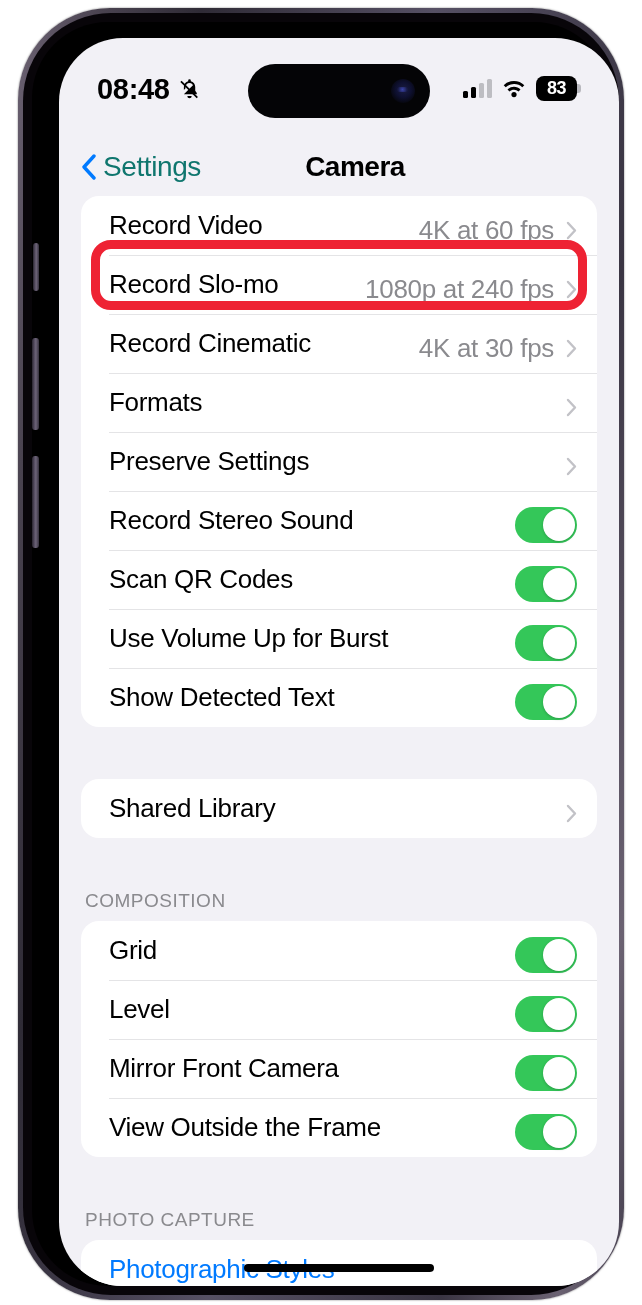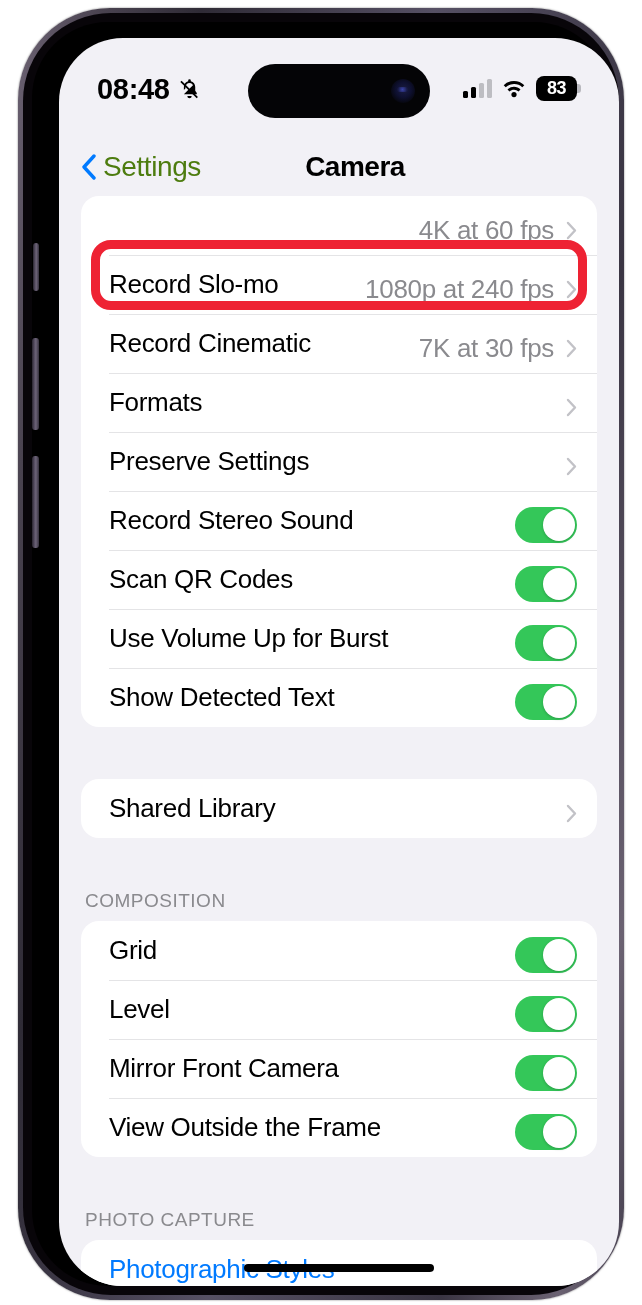--- a/index.html
+++ b/index.html
@@ -126,21 +126,21 @@
     display: flex; align-items: center;
     z-index: 4;
   }
   .nav-back {
     display: flex; align-items: center; gap: 7px;
     position: absolute; left: 22px;
     cursor: pointer;
   }
   .chev-back { width: 15px; height: 26px; }
   .nav-back-label {
-    font-size: 28px; color: #4d7c0f; letter-spacing: -.4px;
+    font-size: 28px; color: #0f766e; letter-spacing: -.4px;
   }
   .nav-title {
     position: absolute; left: 0; width: 100%;
     text-align: center;
     font-size: 28px; font-weight: 700; color: #000;
     letter-spacing: -.5px;
     margin-left: 16px;
   }
 
   
@@ -275,40 +275,41 @@
         </svg>
         <span class="nav-back-label">Settings</span>
       </div>
       <div class="nav-title">Camera</div>
     </div>
 
     <div class="content">
 
       <div class="group">
         <div class="row">
+          <span class="row-label">Record Video</span>
           <span class="row-right">
             <span class="row-value">4K at 60 fps</span>
             <svg class="chev-right" viewBox="0 0 11 19">
                 <path d="M2 2l7 7.5L2 17" fill="none" stroke="#c2c2c7" stroke-width="2.4" stroke-linecap="round" stroke-linejoin="round"></path>
               </svg>
           </span>
         </div>
         <div class="row">
           <span class="row-label">Record Slo-mo</span>
           <span class="row-right">
             <span class="row-value">1080p at 240 fps</span>
             <svg class="chev-right" viewBox="0 0 11 19">
                 <path d="M2 2l7 7.5L2 17" fill="none" stroke="#c2c2c7" stroke-width="2.4" stroke-linecap="round" stroke-linejoin="round"></path>
               </svg>
           </span>
         </div>
         <div class="row">
           <span class="row-label">Record Cinematic</span>
           <span class="row-right">
-            <span class="row-value">7K at 30 fps</span>
+            <span class="row-value">4K at 30 fps</span>
             <svg class="chev-right" viewBox="0 0 11 19">
                 <path d="M2 2l7 7.5L2 17" fill="none" stroke="#c2c2c7" stroke-width="2.4" stroke-linecap="round" stroke-linejoin="round"></path>
               </svg>
           </span>
         </div>
         <div class="row">
           <span class="row-label">Formats</span>
           <span class="row-right">
             <svg class="chev-right" viewBox="0 0 11 19">
                 <path d="M2 2l7 7.5L2 17" fill="none" stroke="#c2c2c7" stroke-width="2.4" stroke-linecap="round" stroke-linejoin="round"></path>

